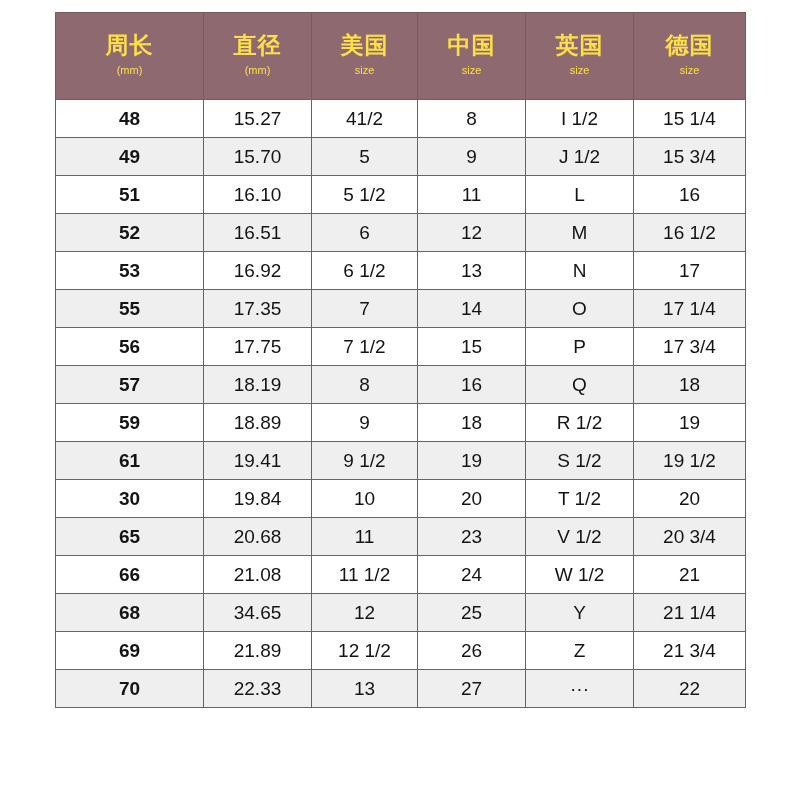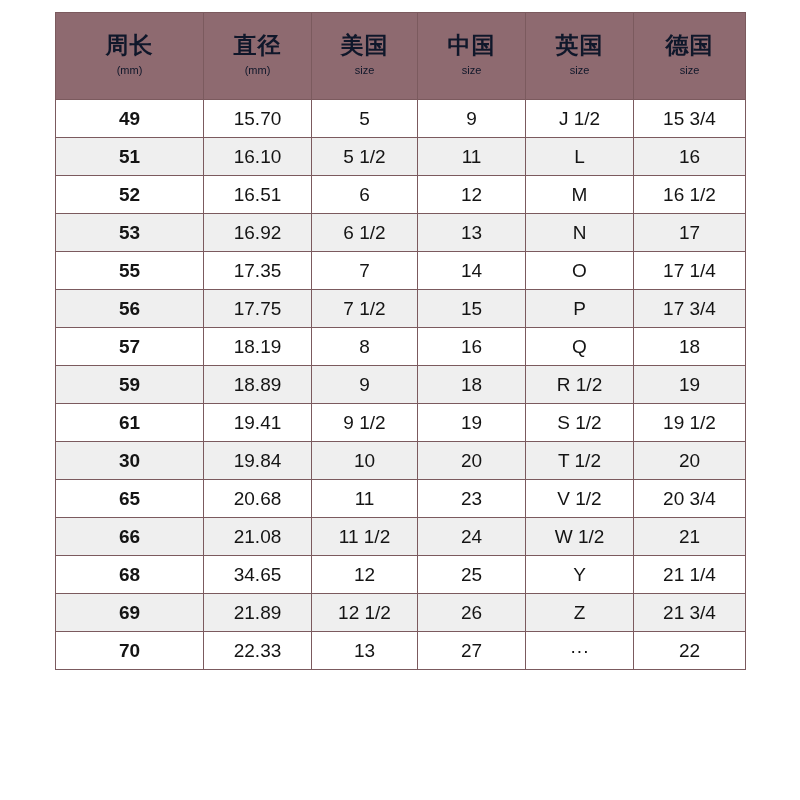--- a/index.html
+++ b/index.html
@@ -33,21 +33,21 @@
 
   table.size-table th,
   table.size-table td {
     border: 1px solid #7b5a5e;
     text-align: center;
     vertical-align: middle;
     color: #141414;
   }
   table.size-table thead th {
     background: #8e6a70;
-    color: #0f172a;
+    color: #fde047;
     height: 78px;
     padding: 4px 16px;
     font-weight: bold;
     border-color: #7b5a5e;
   }
   .th-main {
     display: block;
     font-size: 23px;
     line-height: 27px;
     letter-spacing: 1px;
@@ -111,20 +111,28 @@
           <span class="th-sub">size</span>
         </th>
         <th>
           <span class="th-main">德国</span>
           <span class="th-sub">size</span>
         </th>
       </tr>
     </thead>
     <tbody id="tbody">
         <tr>
+          <td class="col-circ">48</td>
+          <td>15.27</td>
+          <td>41/2</td>
+          <td>8</td>
+          <td>I 1/2</td>
+          <td>15 1/4</td>
+        </tr>
+        <tr>
           <td class="col-circ">49</td>
           <td>15.70</td>
           <td>5</td>
           <td>9</td>
           <td>J 1/2</td>
           <td>15 3/4</td>
         </tr>
         <tr>
           <td class="col-circ">51</td>
           <td>16.10</td>

